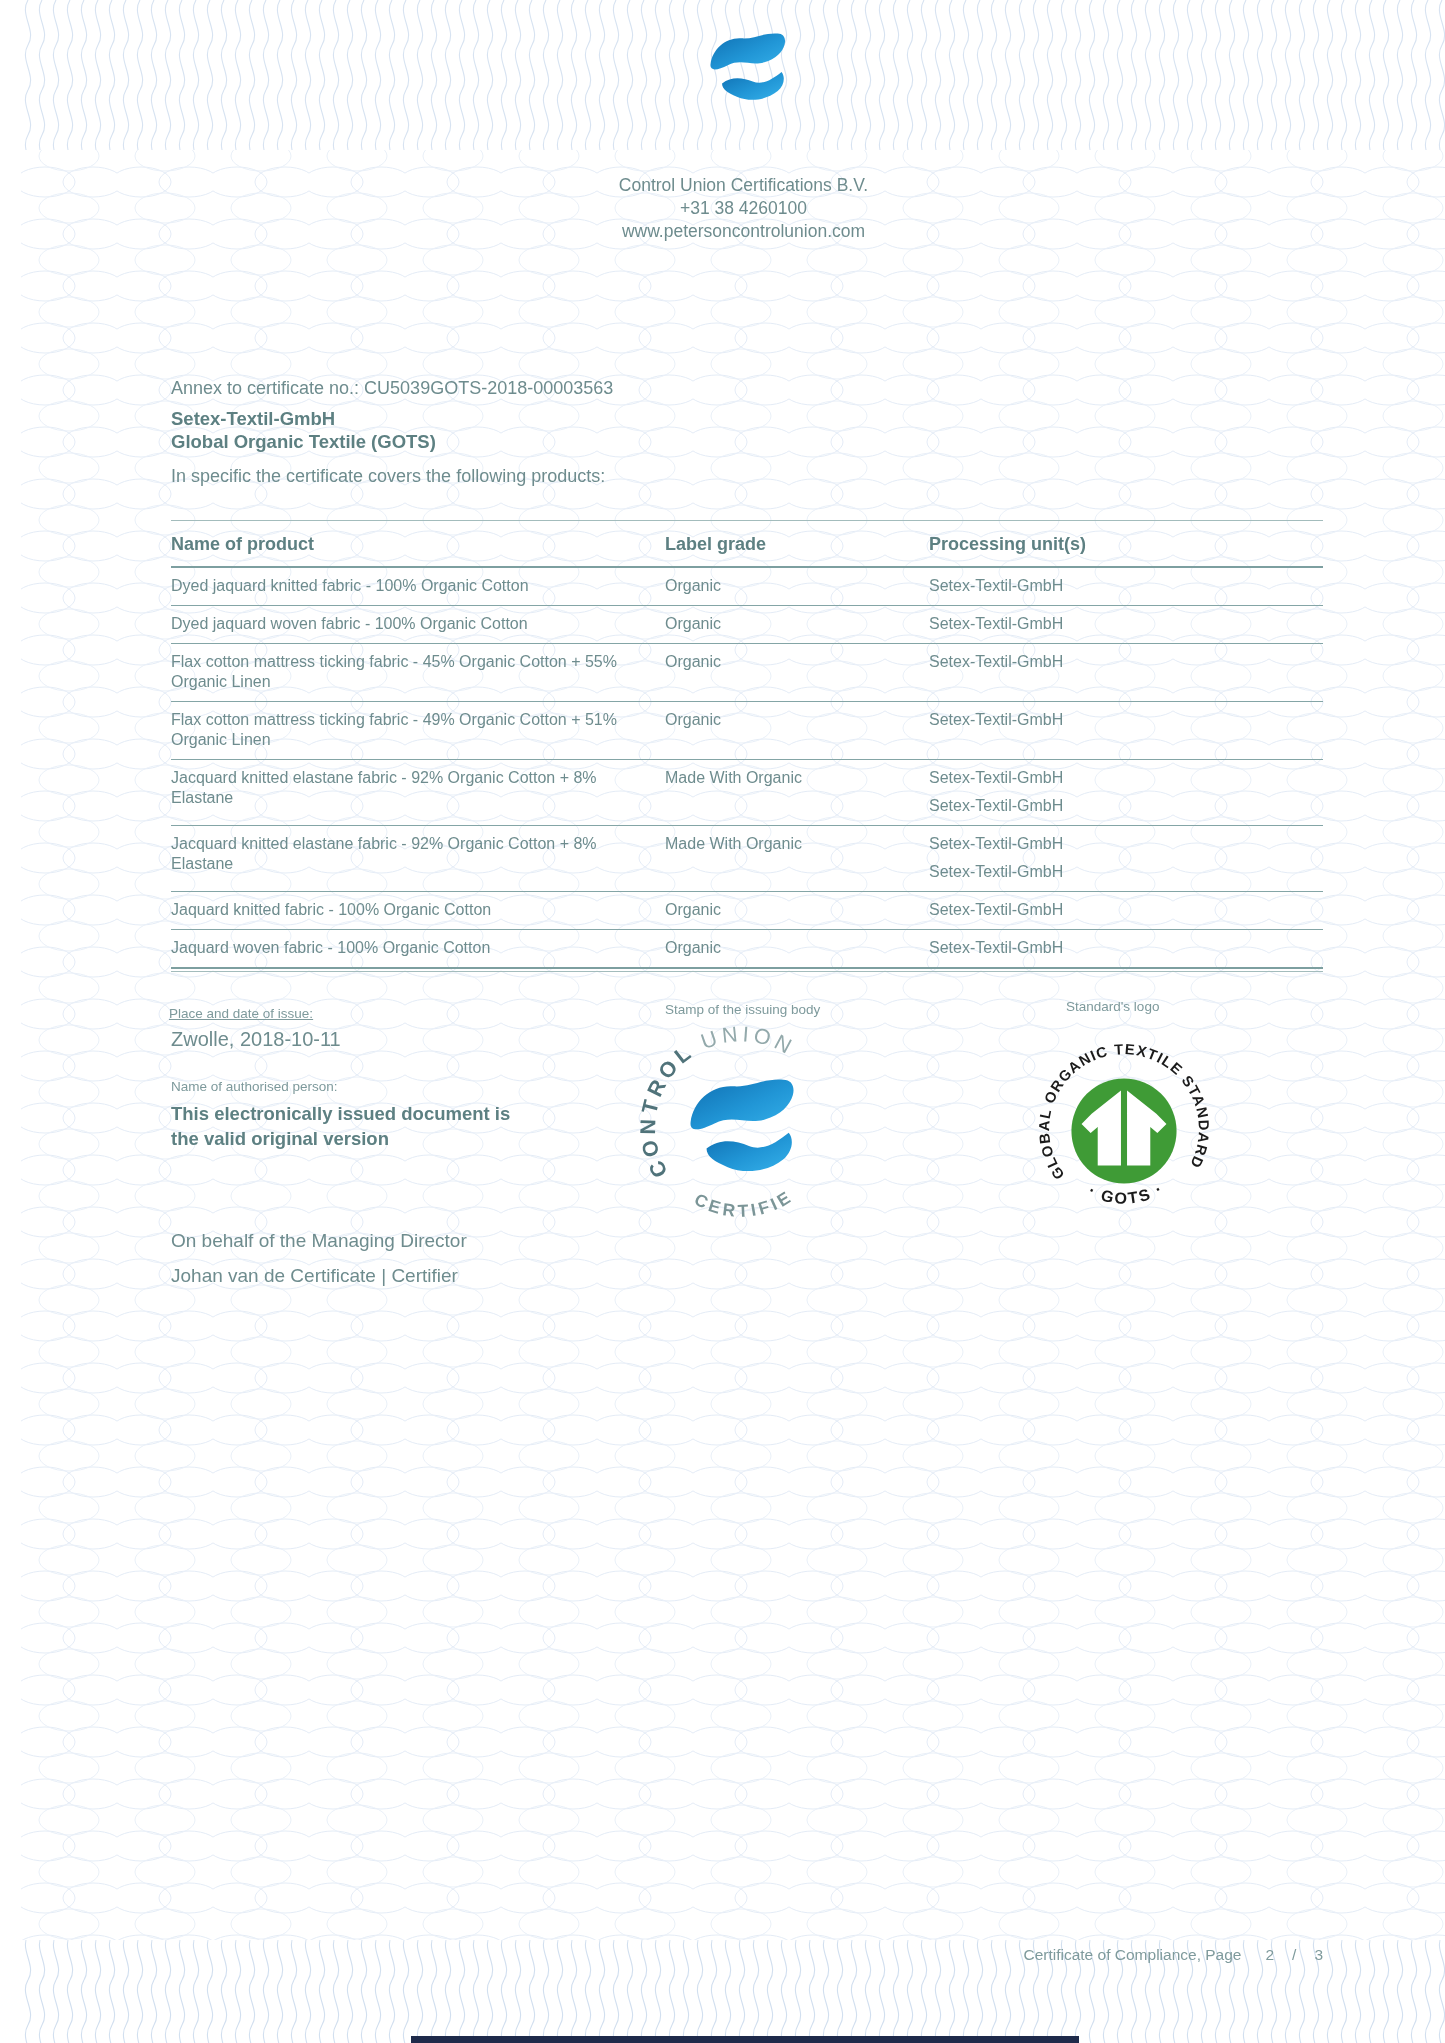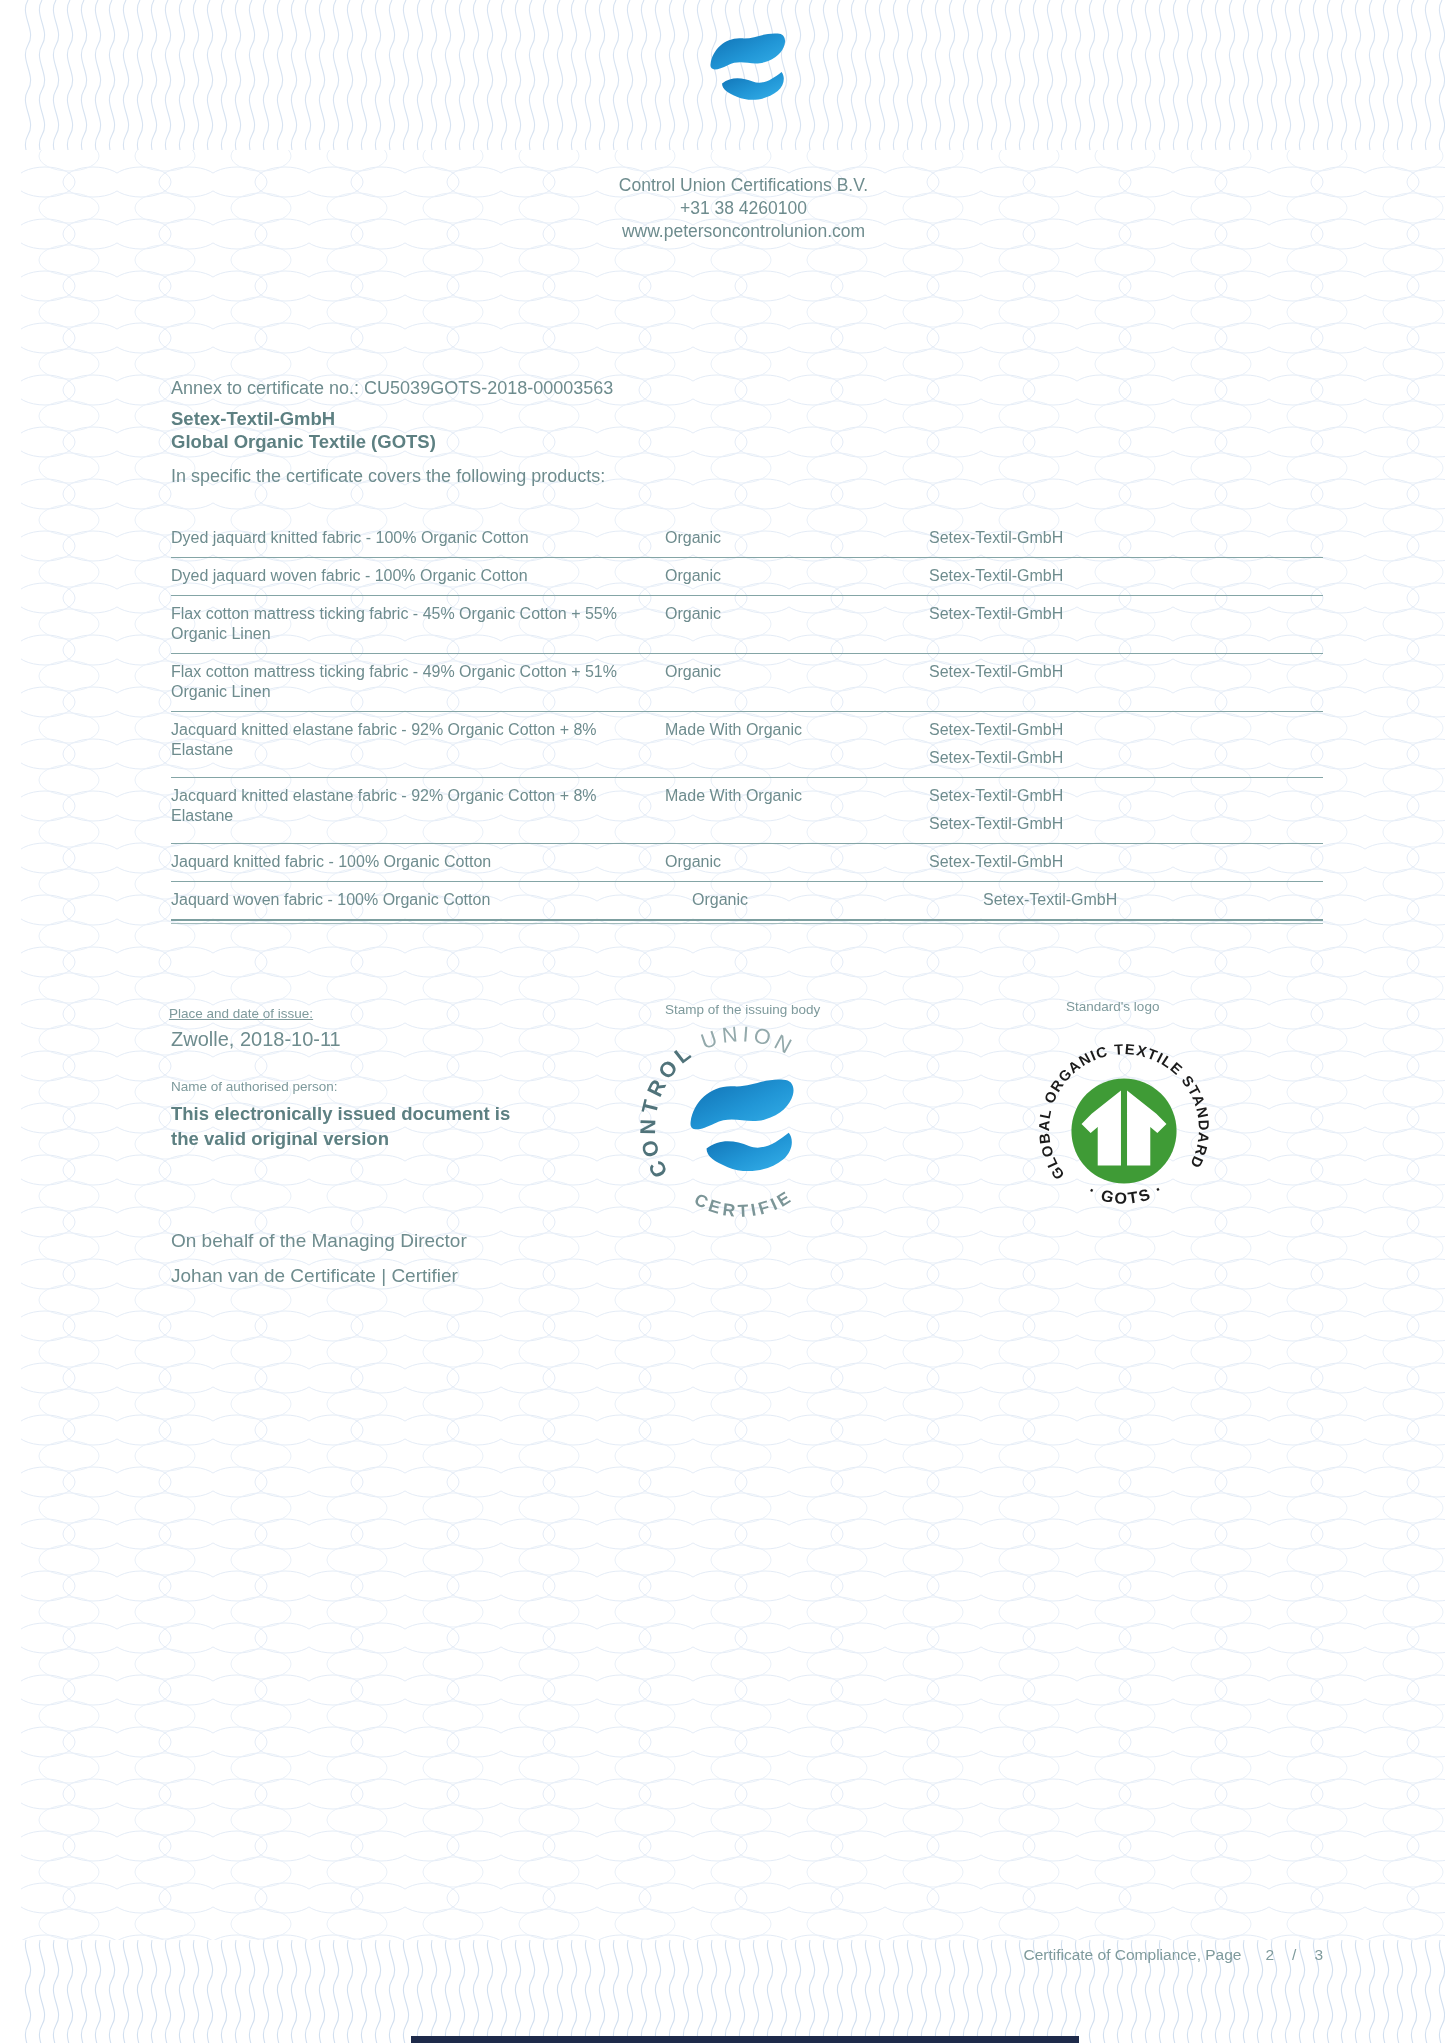--- a/index.html
+++ b/index.html
@@ -33,21 +33,21 @@
   .standard-name{position:absolute;left:150px;top:431px;font-size:18.5px;font-weight:bold;color:var(--ink-bold);}
   .intro-line{position:absolute;left:150px;top:466px;font-size:18px;color:var(--ink);}
 
   .ptable{position:absolute;left:150px;top:520px;width:1152px;color:var(--ink);}
   .thead{
     display:flex;align-items:flex-end;
     border-top:1px solid #a3bcbc;border-bottom:2.5px solid var(--line-dark);
     padding:13px 0 11px 0;font-size:18px;font-weight:bold;color:var(--ink-bold);
   }
   .trow{display:flex;border-bottom:1.5px solid var(--line);padding:8px 0 9px 0;font-size:16px;line-height:20px;}
-  .trow.last{border-bottom:2.5px solid var(--line-dark);gap:27px;}
+  .trow.last{border-bottom:2.5px solid var(--line-dark);}
   .table-end{height:3px;border-bottom:1.5px solid #a3bcbc;}
   .col-name{width:494px;padding-right:26px;}
   .col-grade{width:264px;}
   .col-units{flex:1;}
   .col-units .unit-line{margin-bottom:8px;}
   .col-units .unit-line:last-child{margin-bottom:0;}
 
   .small-label{position:absolute;font-size:13.5px;color:var(--label);}
   .lbl-place{left:148px;top:1006px;text-decoration:underline;}
   .lbl-stamp{left:644px;top:1002px;}
@@ -119,20 +119,25 @@
       <div>+31 38 4260100</div>
       <div>www.petersoncontrolunion.com</div>
     </div>
 
     <div class="annex-line">Annex to certificate no.: CU5039GOTS-2018-00003563</div>
     <div class="company-name">Setex-Textil-GmbH</div>
     <div class="standard-name">Global Organic Textile (GOTS)</div>
     <div class="intro-line">In specific the certificate covers the following products:</div>
 
     <div class="ptable">
+      <div class="thead">
+        <div class="col-name">Name of product</div>
+        <div class="col-grade">Label grade</div>
+        <div class="col-units">Processing unit(s)</div>
+      </div>
 
       <div class="trow">
         <div class="col-name">Dyed jaquard knitted fabric - 100% Organic Cotton</div>
         <div class="col-grade">Organic</div>
         <div class="col-units">
             <div class="unit-line">Setex-Textil-GmbH</div>
           </div>
       </div>
 
       <div class="trow">

